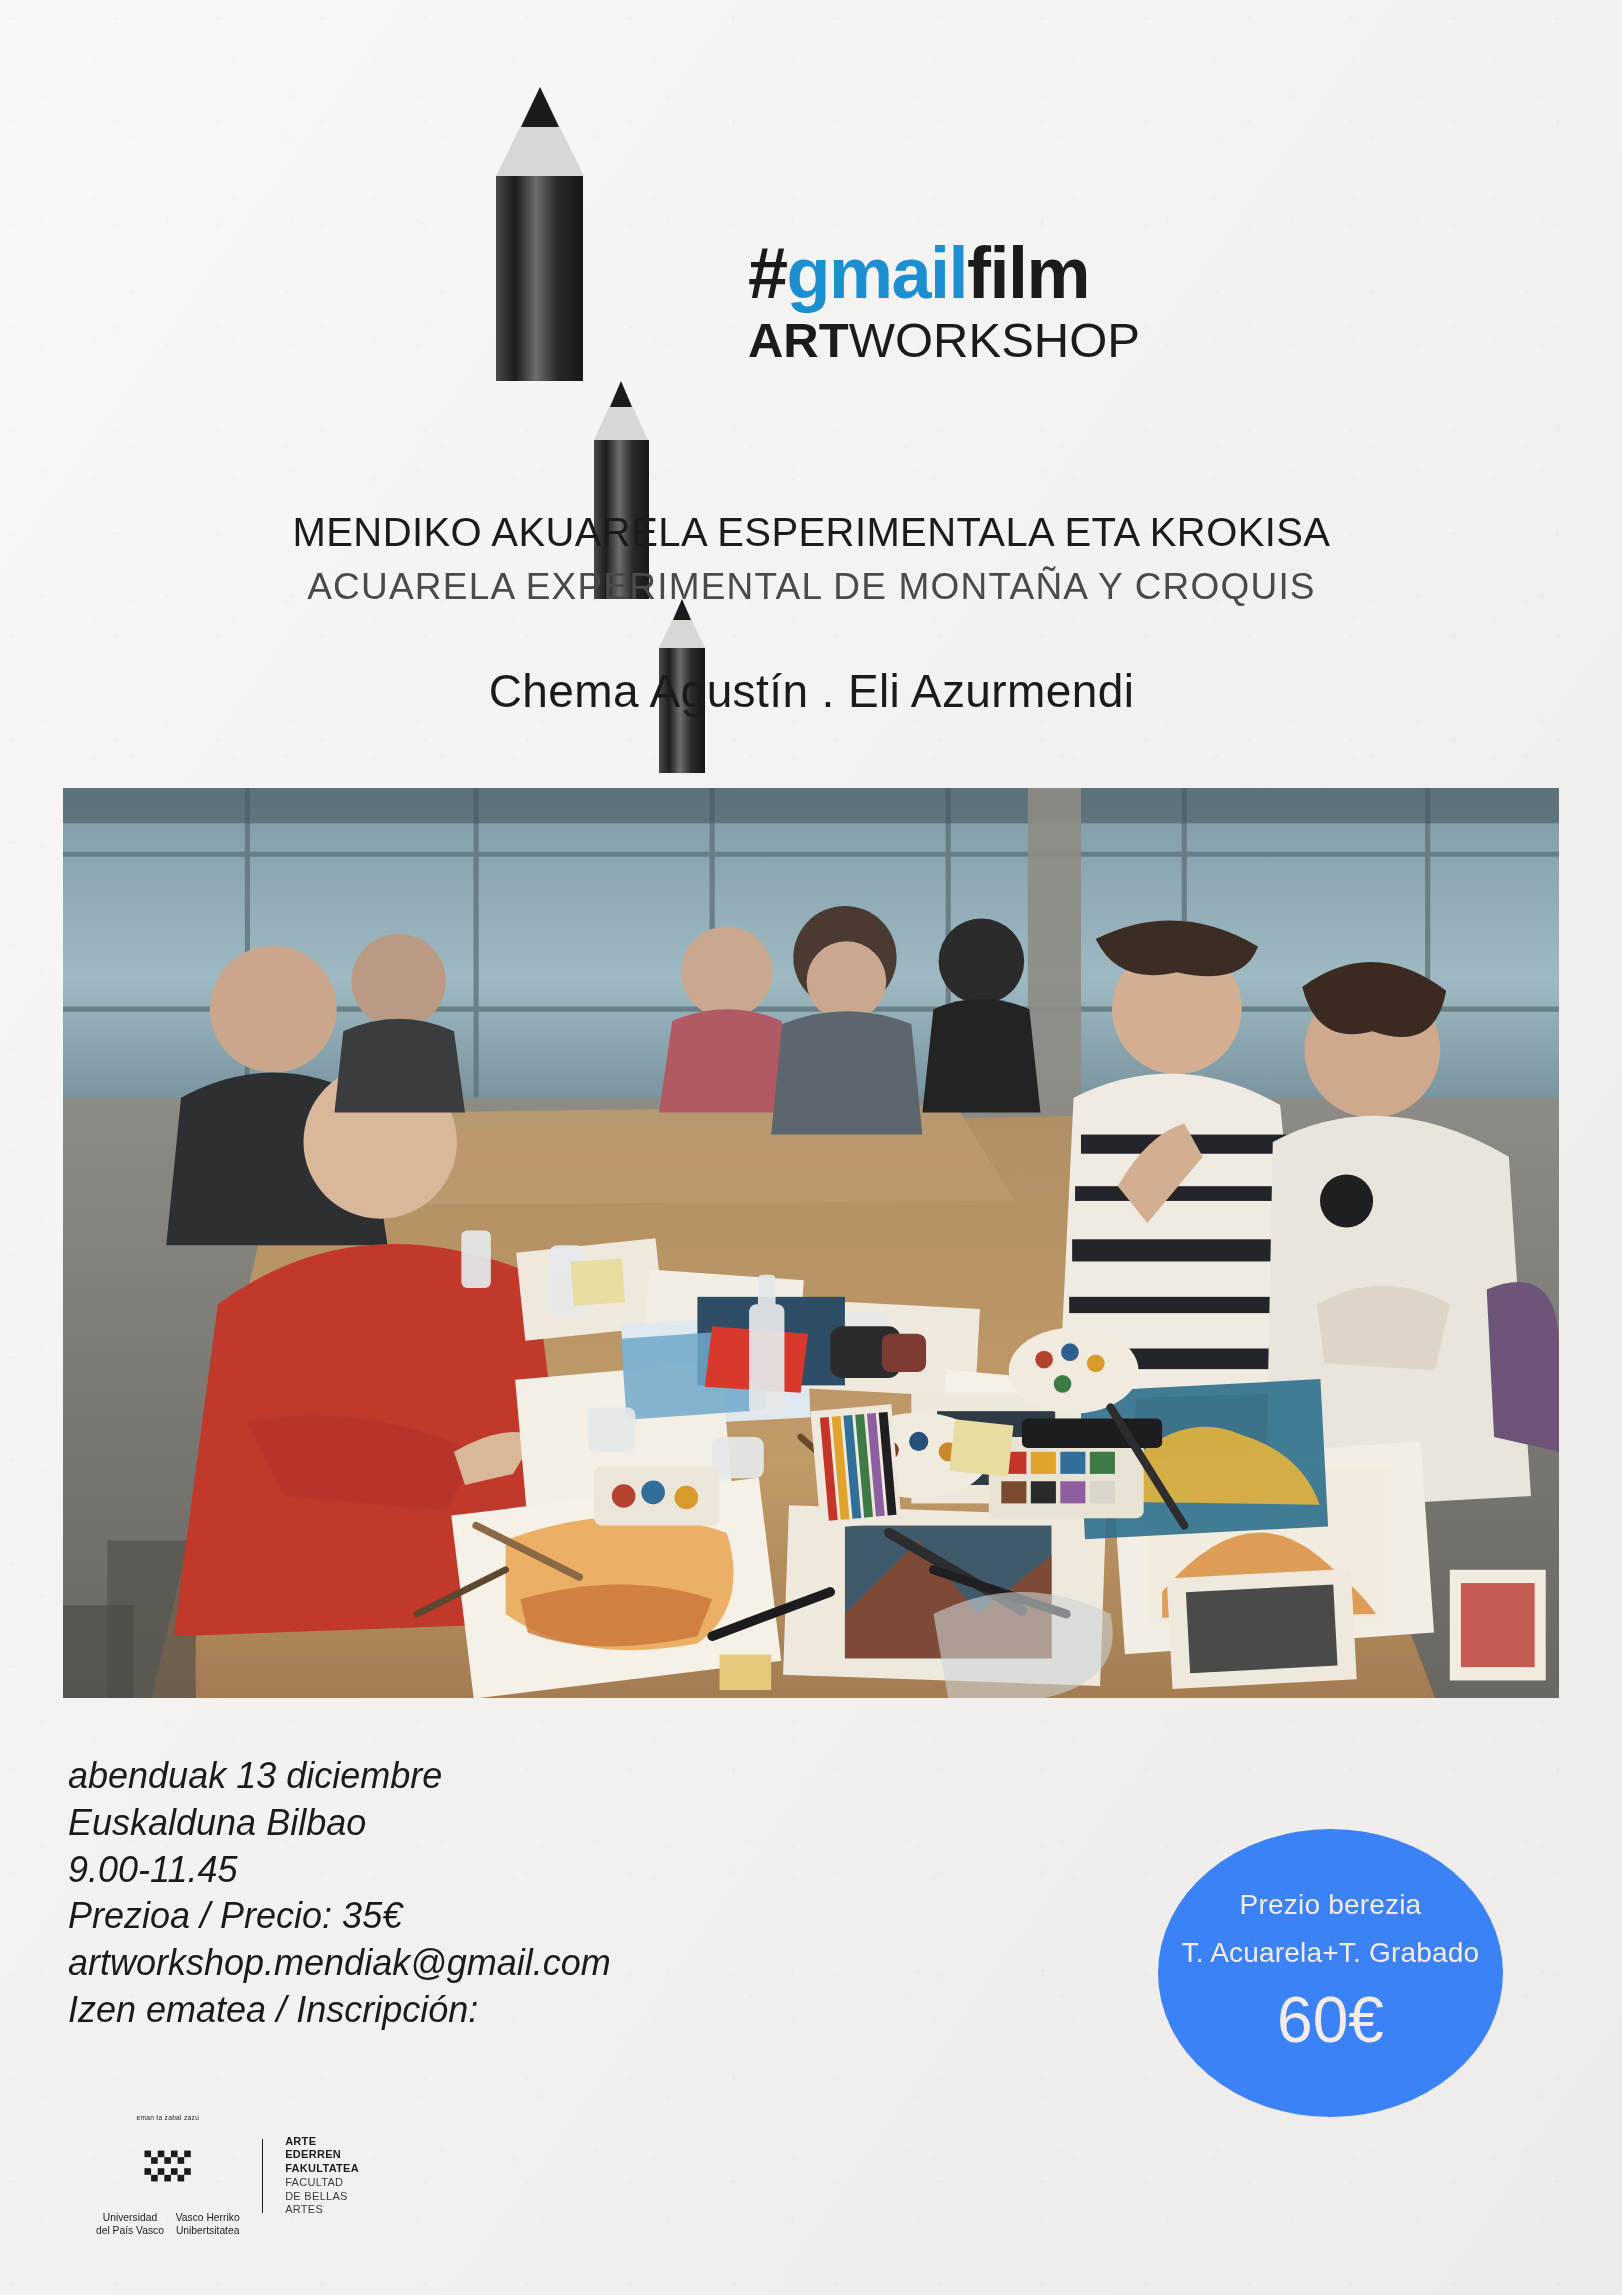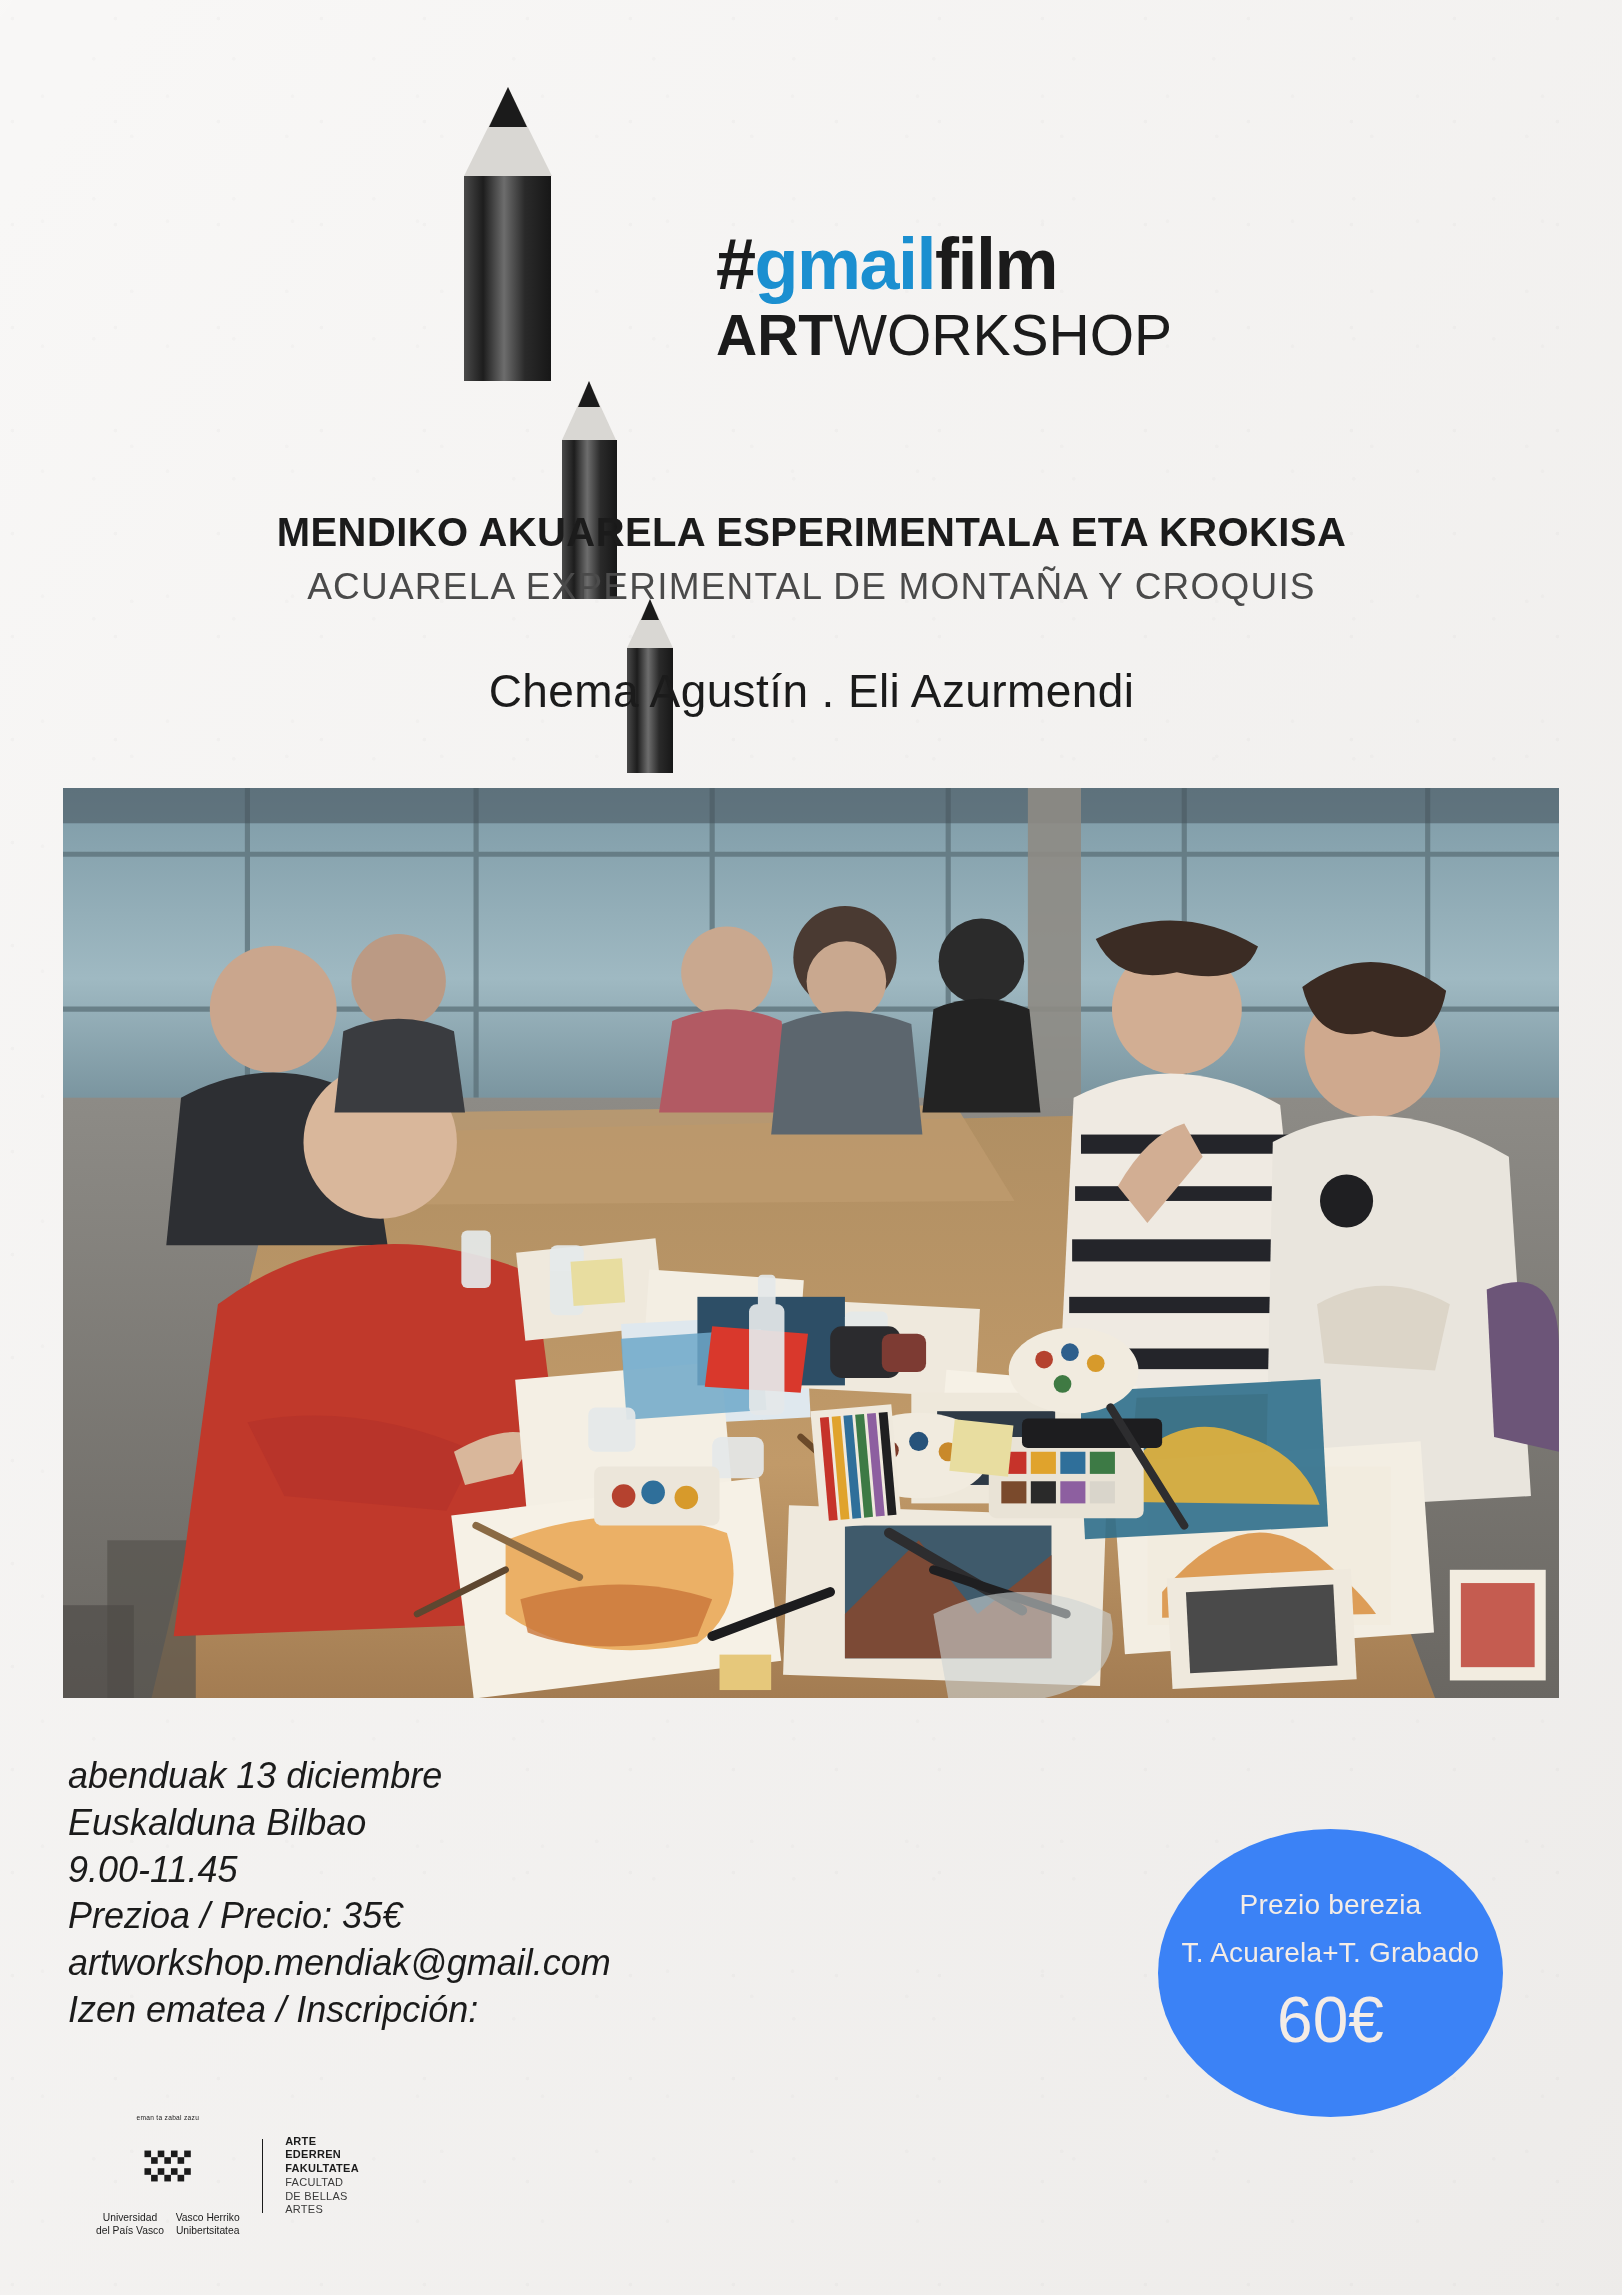--- a/index.html
+++ b/index.html
@@ -108,36 +108,36 @@
     font-size: 72px;
     font-weight: bold;
     letter-spacing: -1.5px;
     line-height: 1.02;
     white-space: nowrap;
   }
   .wm-hash { color: #1b1b1b; }
   .wm-mendi { color: #1b8fd0; }
   .wm-film { color: #1b1b1b; }
   .wordmark-line2 {
-    font-size: 57px;
+    font-size: 49px;
     line-height: 1.05;
     letter-spacing: 0px;
     margin-top: 4.4px;
     white-space: nowrap;
   }
   .wm-art { color: #1b1b1b; font-weight: bold; }
   .wm-workshop { color: #1b1b1b; font-weight: normal; }
 
   
   .title-eu {
     position: absolute;
     top: 510px; left: 0; width: 100%;
     text-align: center;
     font-size: 40px;
-    font-weight: bold;
+    font-weight: normal;
     letter-spacing: 0.4px;
     color: #1b1b1b;
   }
   .title-es {
     position: absolute;
     top: 566px; left: 0; width: 100%;
     text-align: center;
     font-size: 37px;
     font-weight: normal;
     letter-spacing: 1.2px;

